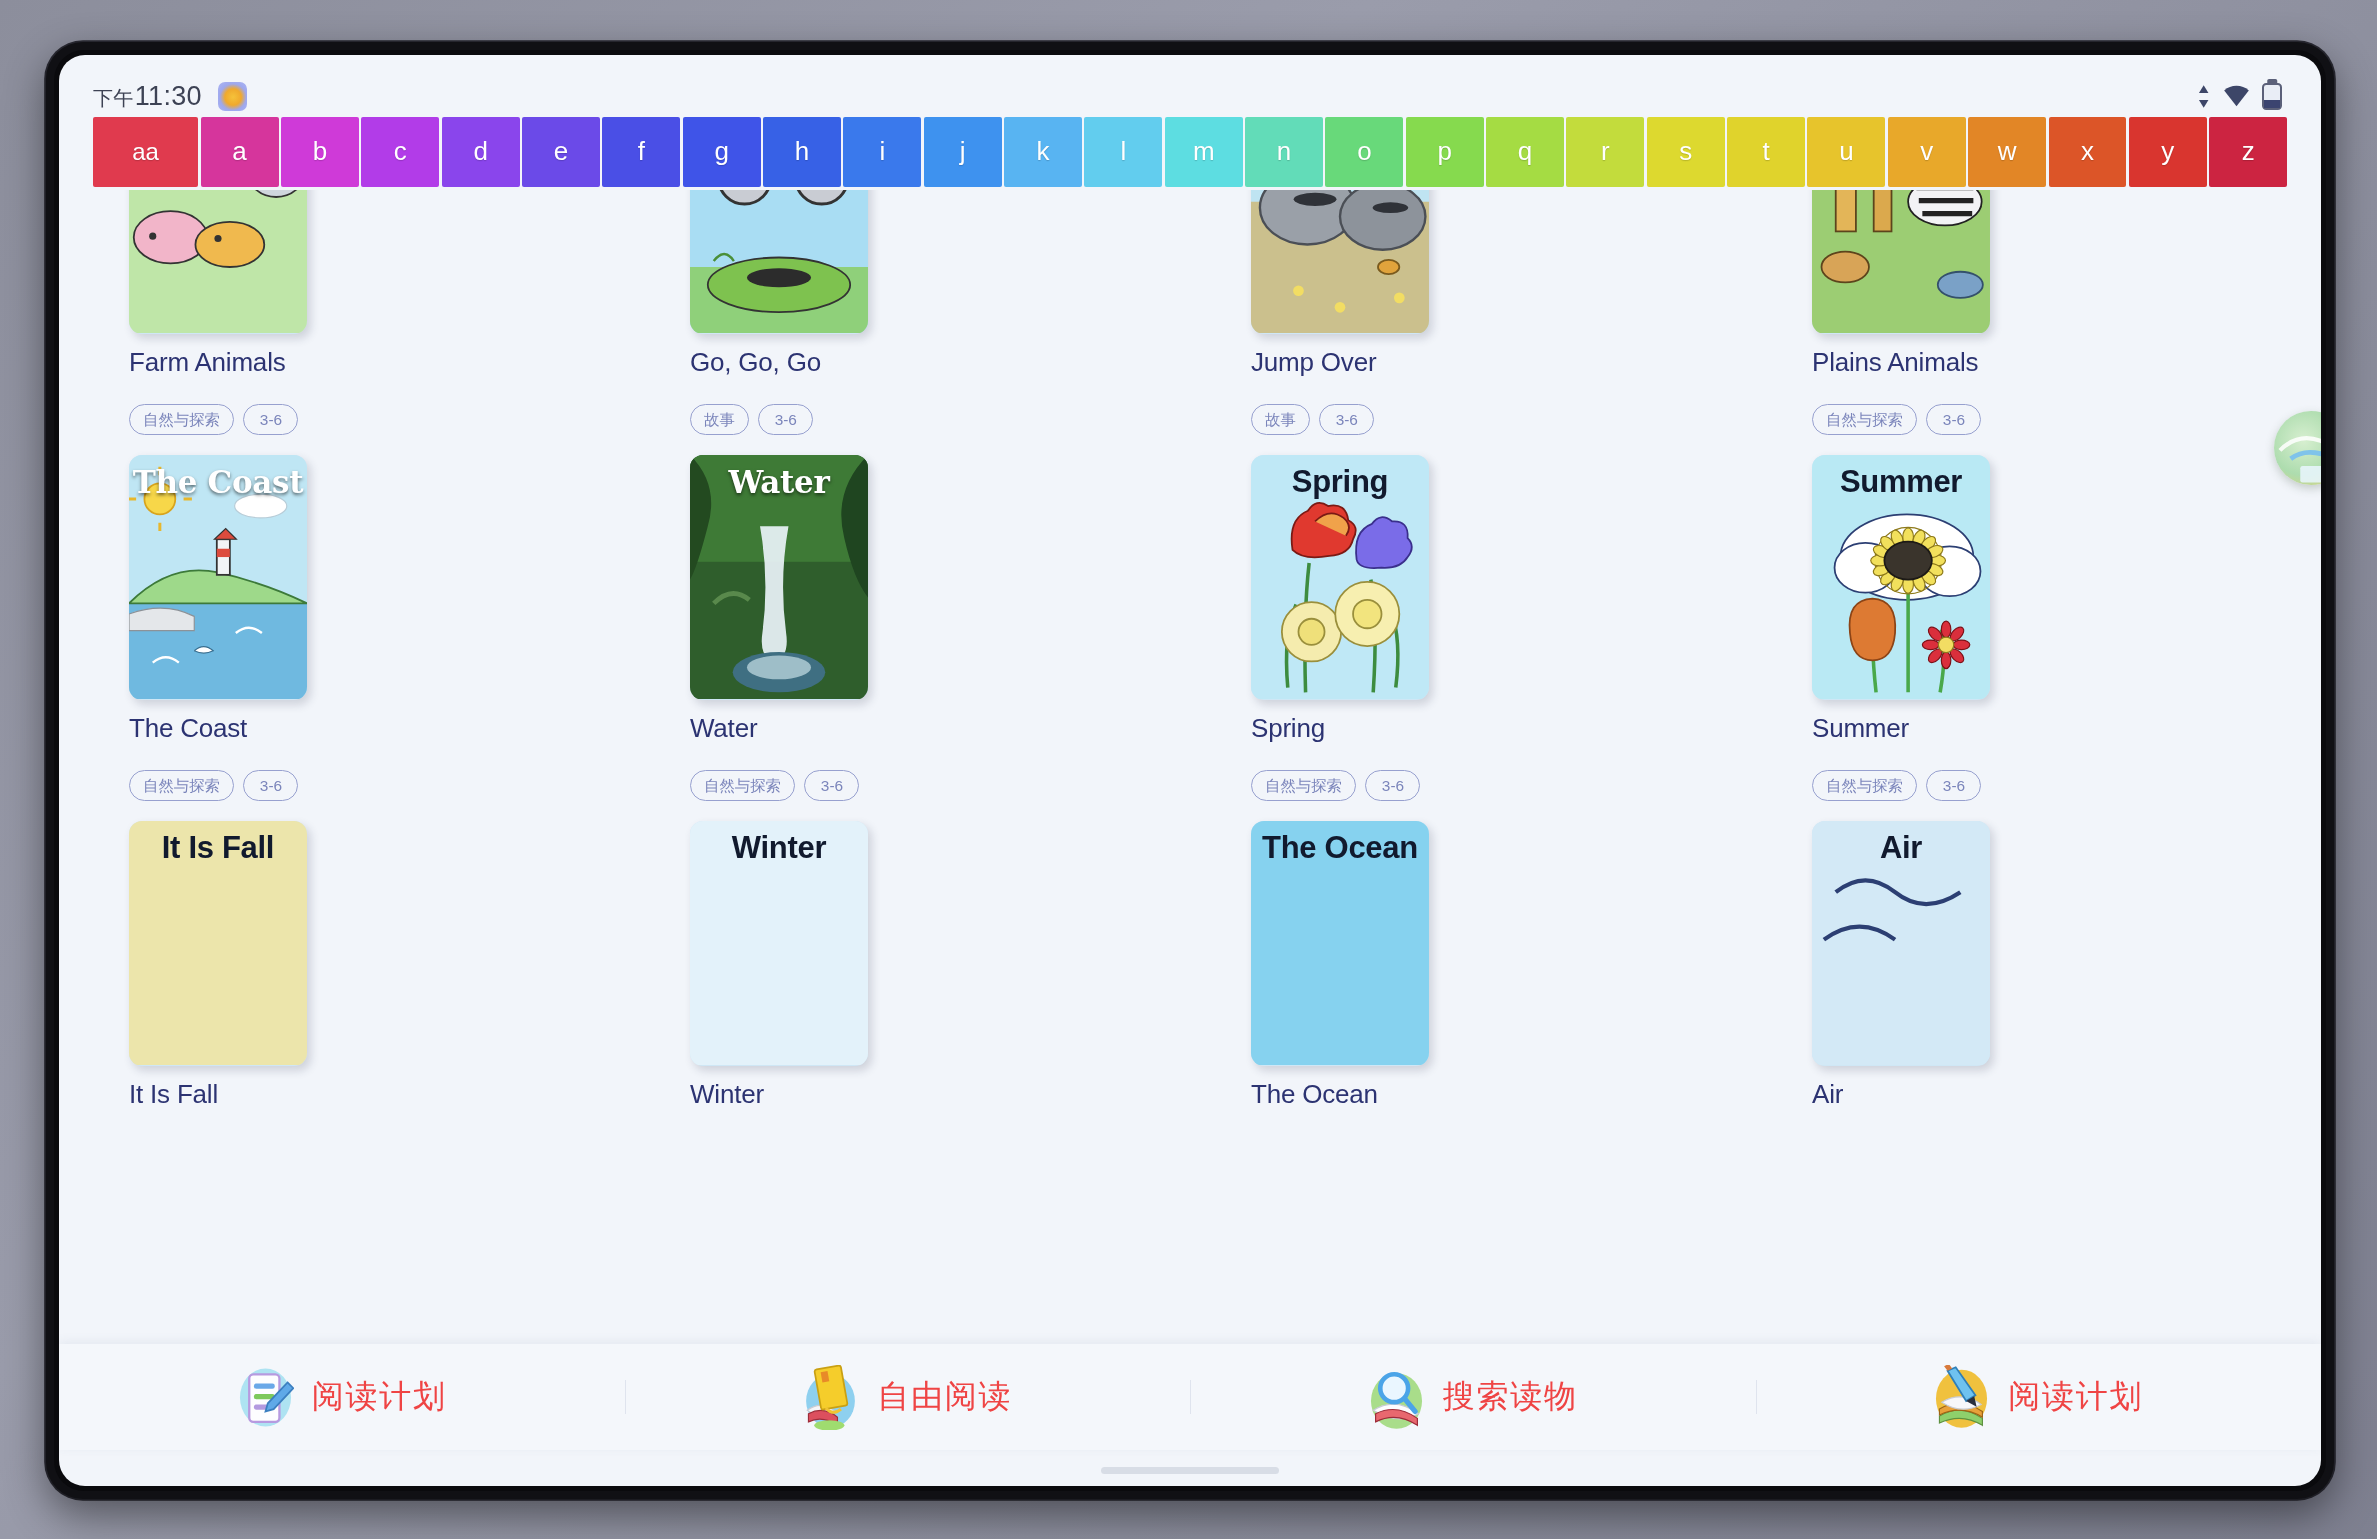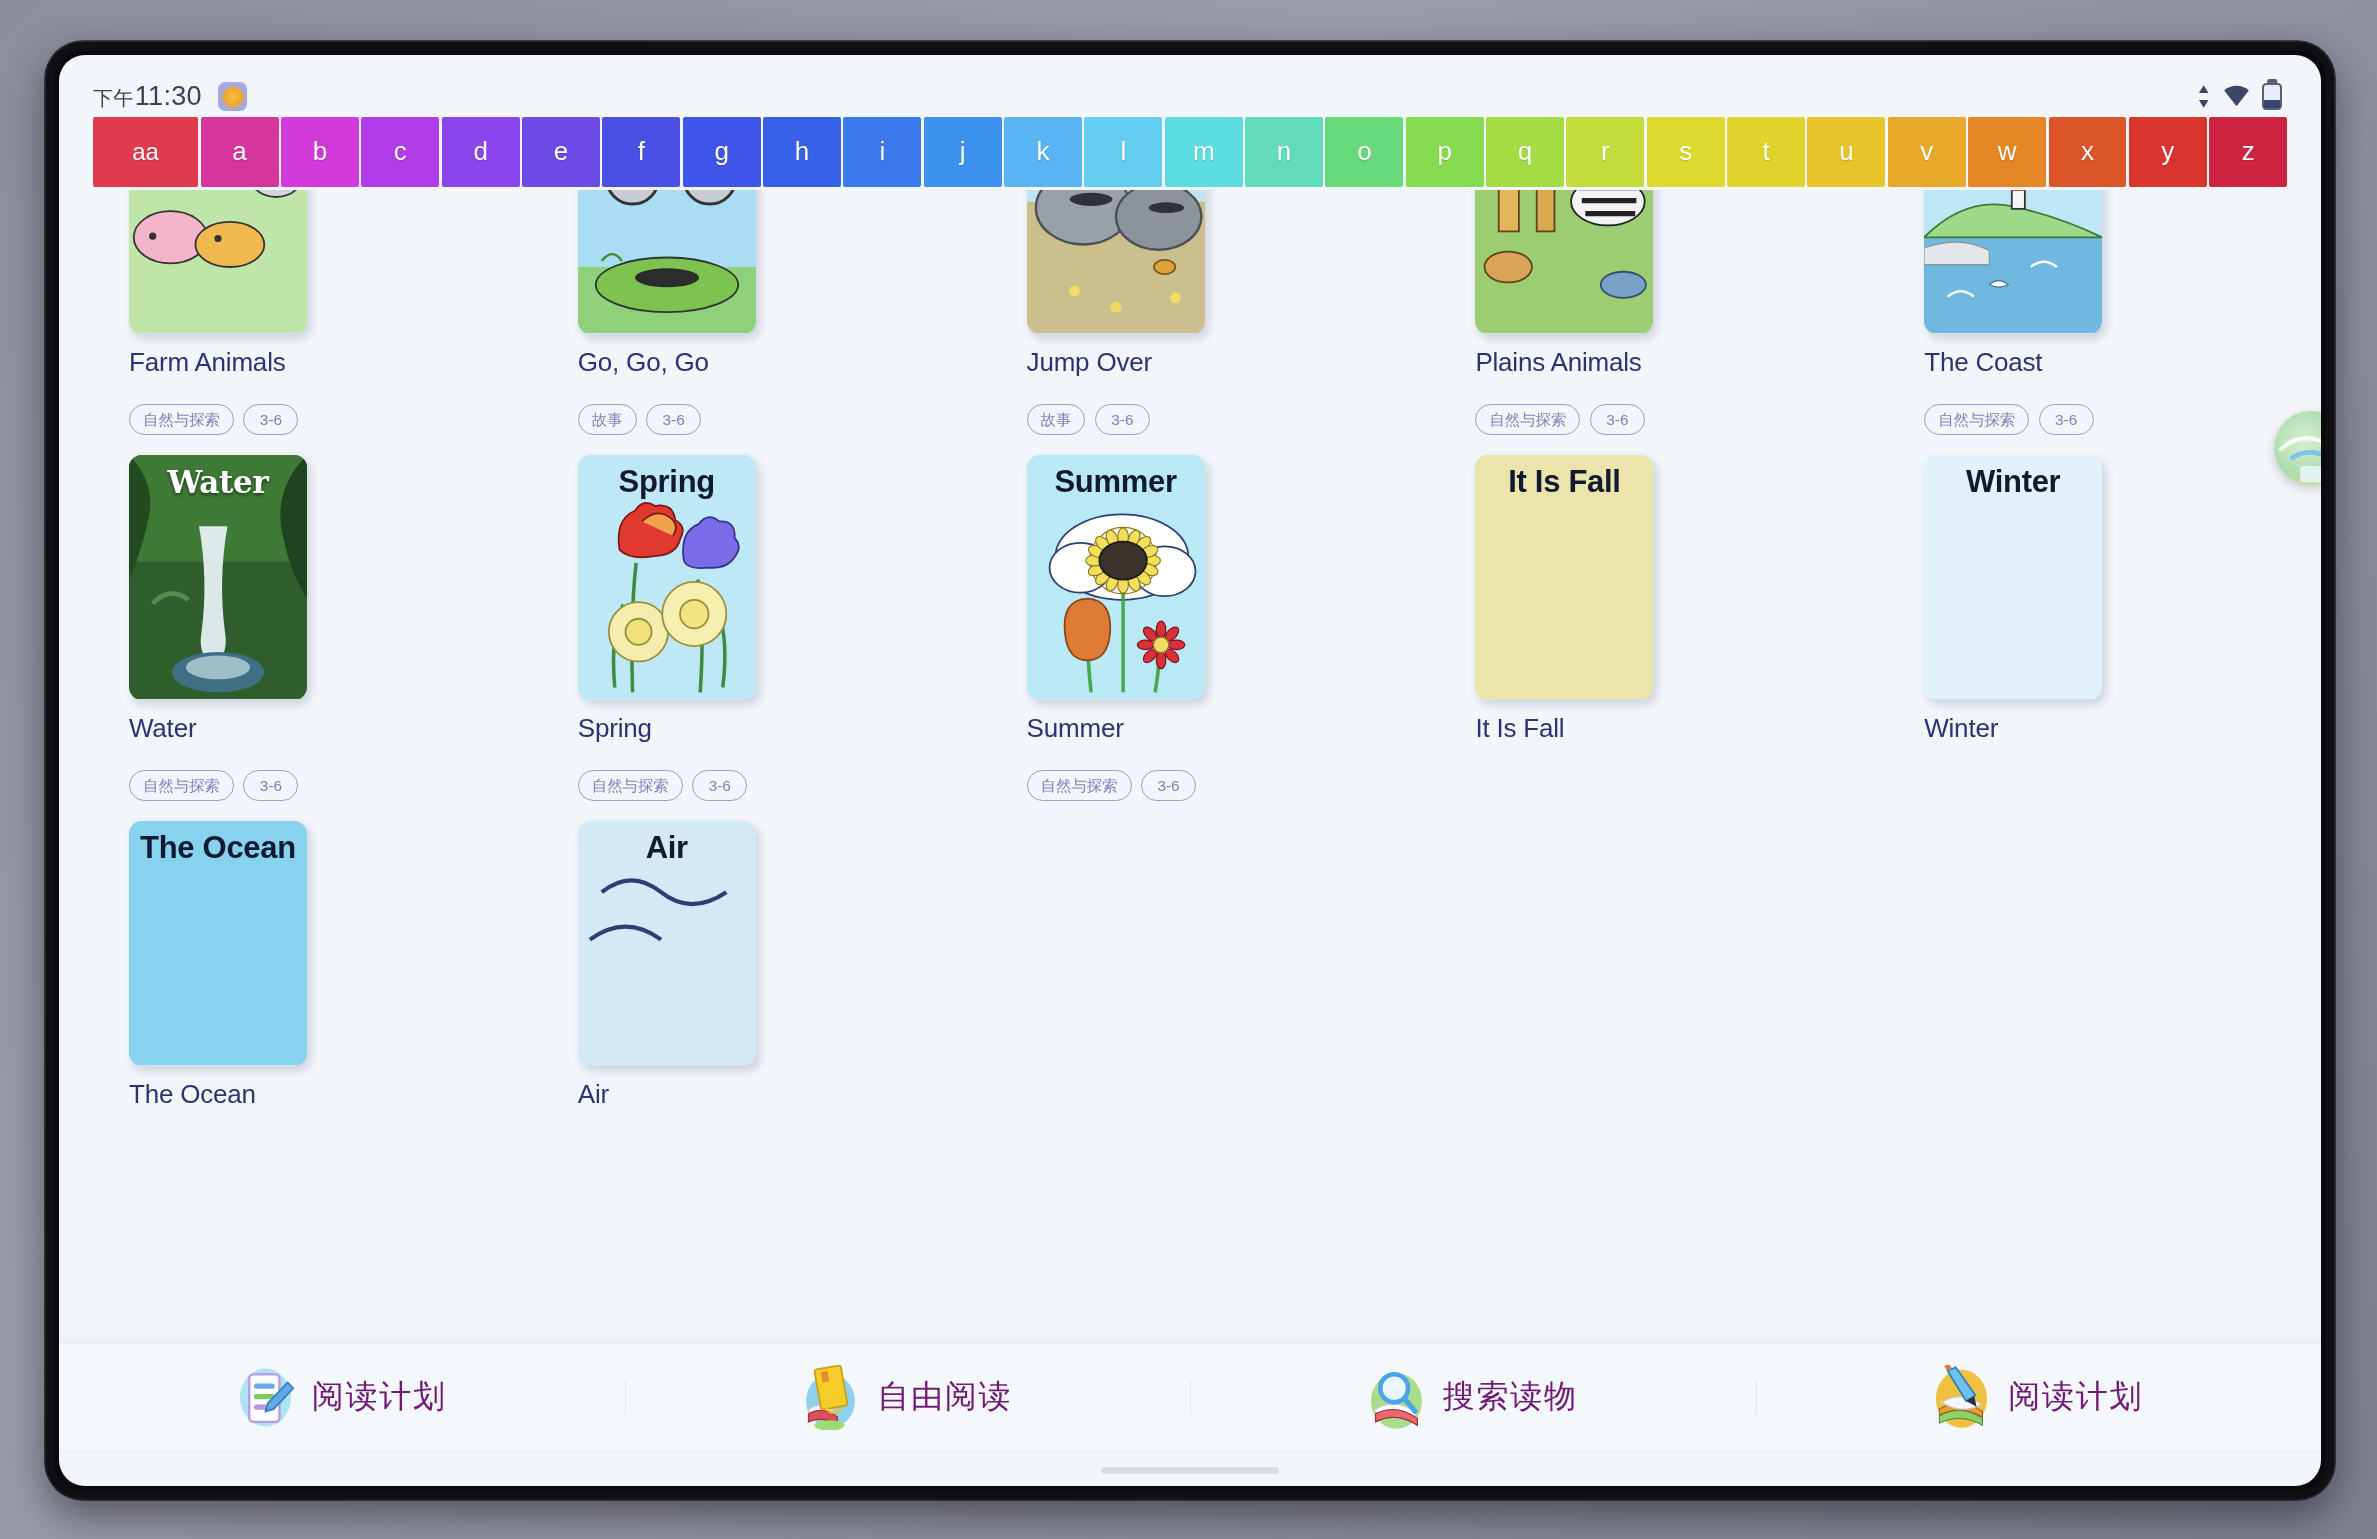--- a/index.html
+++ b/index.html
@@ -88,21 +88,21 @@
 
   
   #content {
     position: absolute;
     top: 135px; left: 0; right: 0; bottom: 106px;
     overflow: hidden;
   }
   #grid {
     position: absolute; top: -101px; left: 70px; right: 24px;
     display: grid;
-    grid-template-columns: repeat(5, 1fr);
+    grid-template-columns: repeat(4, 1fr);
     column-gap: 76px;
     row-gap: 20px;
   }
   .book { position: relative; }
   .cover {
     position: relative;
     width: 178px; height: 245px;
     border-radius: 13px;
     overflow: hidden;
     box-shadow: 3.6px 4.2px 8.3px rgba(40,50,80,.17);
@@ -139,21 +139,21 @@
   .nav-item {
     flex: 1 1 0; display: flex; align-items: center; justify-content: center; gap: 18px;
     position: relative;
   }
   .nav-item + .nav-item::before {
     content:""; position:absolute; left:0; top:15.4px; bottom:15.4px; width:0.6px;
     background: rgba(150,162,190,.22);
   }
   .nav-icon { width: 57px; height: 65px; flex: none; }
   .nav-label {
-    font-size: 32px; color: #701a75; font-weight: 400;
+    font-size: 32px; color: #ef4444; font-weight: 400;
     letter-spacing: 1.8px;
   }
 
   
   #fab {
     position: absolute; right: -27px; top: 356px;
     width: 74px; height: 74px; border-radius: 50%;
     background: radial-gradient(circle at 40% 40%, #d7efd0 0%, #addcae 55%, #e8cf72 100%);
     box-shadow: 0 3.6px 9.5px rgba(60,80,60,.25);
     overflow: hidden;

